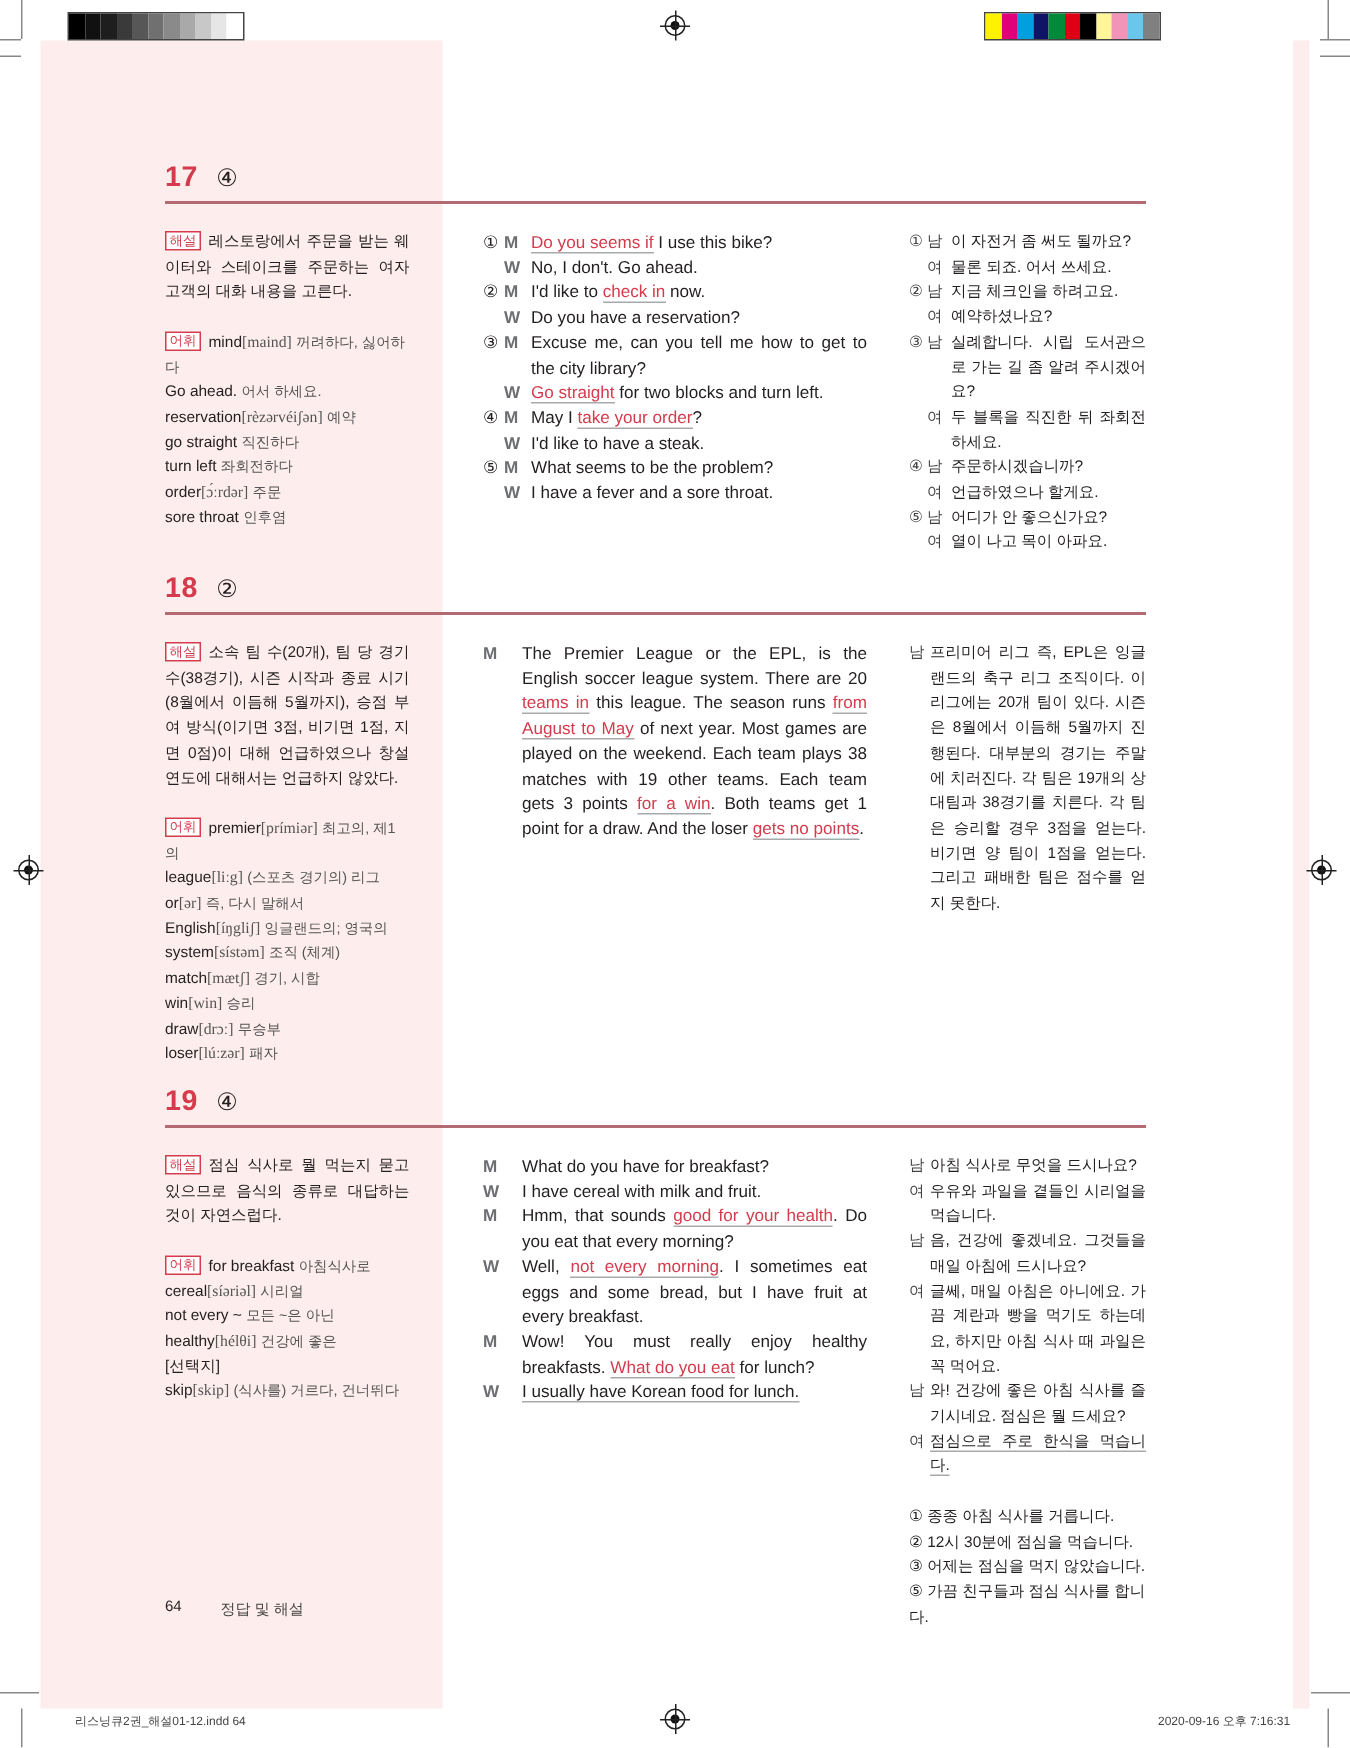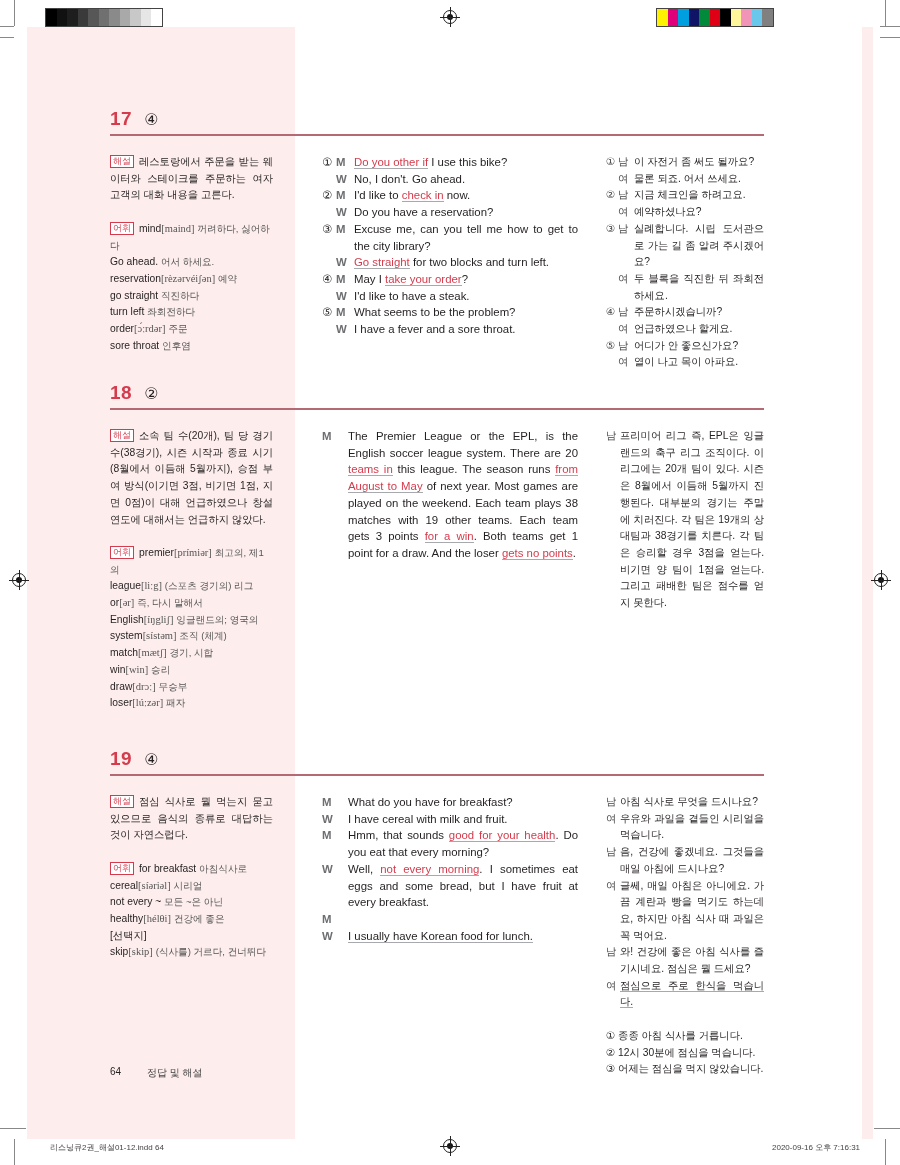--- a/index.html
+++ b/index.html
@@ -127,21 +127,21 @@
           <div><span class="vocab-en">go straight</span> <span class="ko">직진하다</span></div>
           <div><span class="vocab-en">turn left</span> <span class="ko">좌회전하다</span></div>
           <div><span class="vocab-en">order</span><span class="ipa">[ɔ́ːrdər]</span> <span class="ko">주문</span></div>
           <div><span class="vocab-en">sore throat</span> <span class="ko">인후염</span></div>
         </div>
     </div>
     <div class="col-mid" id="q17-script">
         <div class="line">
           <span class="num">①</span>
           <span class="spk">M</span>
-          <span class="txt just"><span class="red">Do you other if</span><span> I use this bike?</span></span>
+          <span class="txt just"><span class="red">Do you seems if</span><span> I use this bike?</span></span>
         </div>
         <div class="line">
           <span class="num"></span>
           <span class="spk">W</span>
           <span class="txt just"><span>No, I don't. Go ahead.</span></span>
         </div>
         <div class="line">
           <span class="num">②</span>
           <span class="spk">M</span>
           <span class="txt just"><span>I'd like to </span><span class="red">check in</span><span> now.</span></span>
@@ -267,21 +267,21 @@
     </div>
     <div class="col-right">
       <div class="rline">
         <span class="rspk" style="width:14px;">남</span>
         <span class="rtxt just">프리미어 리그 즉, EPL은 잉글랜드의 축구 리그 조직이다. 이 리그에는 20개 팀이 있다. 시즌은 8월에서 이듬해 5월까지 진행된다. 대부분의 경기는 주말에 치러진다. 각 팀은 19개의 상대팀과 38경기를 치른다. 각 팀은 승리할 경우 3점을 얻는다. 비기면 양 팀이 1점을 얻는다. 그리고 패배한 팀은 점수를 얻지 못한다.</span>
       </div>
     </div>
   </div>
 </div>
 
-<div class="section" style="top:748px;">
+<div class="section" style="top:724px;">
   <div class="qhead">
     <span class="qnum">19</span>
     <span class="qans">④</span>
   </div>
   <div class="rule"></div>
   <div class="cols">
     <div class="col-left">
       <div class="just"><span class="tag">해설</span><span>점심 식사로 뭘 먹는지 묻고 있으므로 음식의 종류로 대답하는 것이 자연스럽다.</span></div>
       <div class="gap"></div>
       <div id="q19-vocab">
@@ -305,20 +305,21 @@
         <div class="line">
           <span class="spk" style="width: 26px;">M</span>
           <span class="txt just"><span>Hmm, that sounds </span><span class="red">good for your health</span><span>. Do you eat that every morning?</span></span>
         </div>
         <div class="line">
           <span class="spk" style="width: 26px;">W</span>
           <span class="txt just"><span>Well, </span><span class="red">not every morning</span><span>. I sometimes eat eggs and some bread, but I have fruit at every breakfast.</span></span>
         </div>
         <div class="line">
           <span class="spk" style="width: 26px;">M</span>
+          <span class="txt just"><span>Wow! You must really enjoy healthy breakfasts. </span><span class="red">What do you eat</span><span> for lunch?</span></span>
         </div>
         <div class="line">
           <span class="spk" style="width: 26px;">W</span>
           <span class="txt just"><span class="ul">I usually have Korean food for lunch.</span></span>
         </div>
       </div>
     <div class="col-right">
       <div id="q19-trans">
           <div class="rline">
             <span class="rspk" style="width: 14px;">남</span>
@@ -343,20 +344,21 @@
           <div class="rline">
             <span class="rspk" style="width: 14px;">여</span>
             <span class="rtxt just"><span class="ul">점심으로 주로 한식을 먹습니다.</span></span>
           </div>
         </div>
       <div class="gap"></div>
       <div id="q19-choices">
           <div>① 종종 아침 식사를 거릅니다.</div>
           <div>② 12시 30분에 점심을 먹습니다.</div>
           <div>③ 어제는 점심을 먹지 않았습니다.</div>
+          <div>⑤ 가끔 친구들과 점심 식사를 합니다.</div>
         </div>
     </div>
   </div>
 </div>
 
 <div class="footer-page">64</div>
 <div class="footer-title">정답 및 해설</div>
 <div class="slug-left">리스닝큐2권_해설01-12.indd   64</div>
 <div class="slug-right">2020-09-16   오후 7:16:31</div>
 

